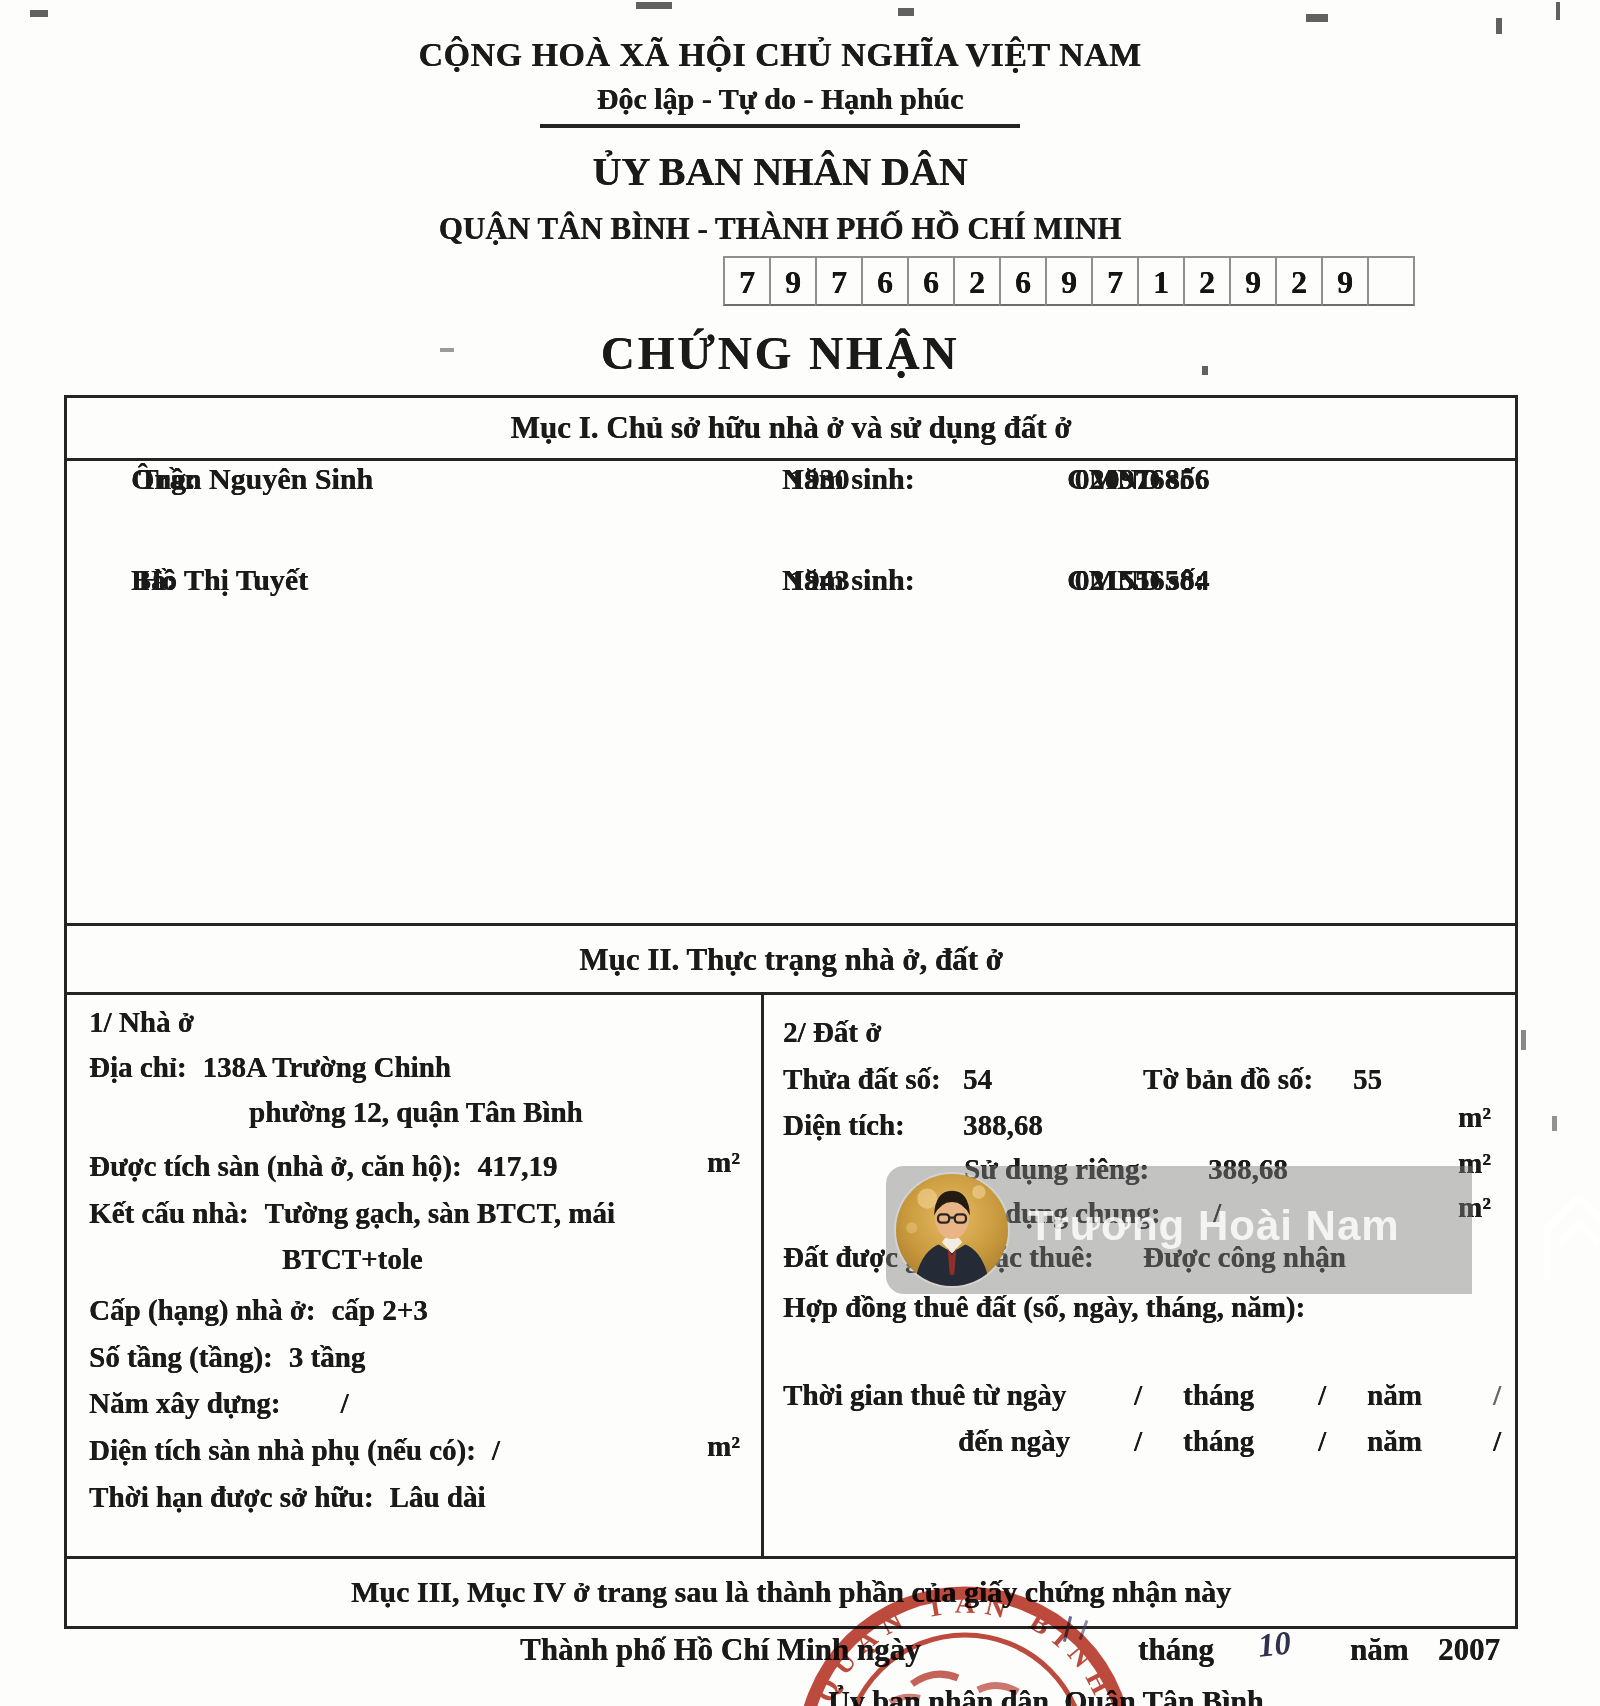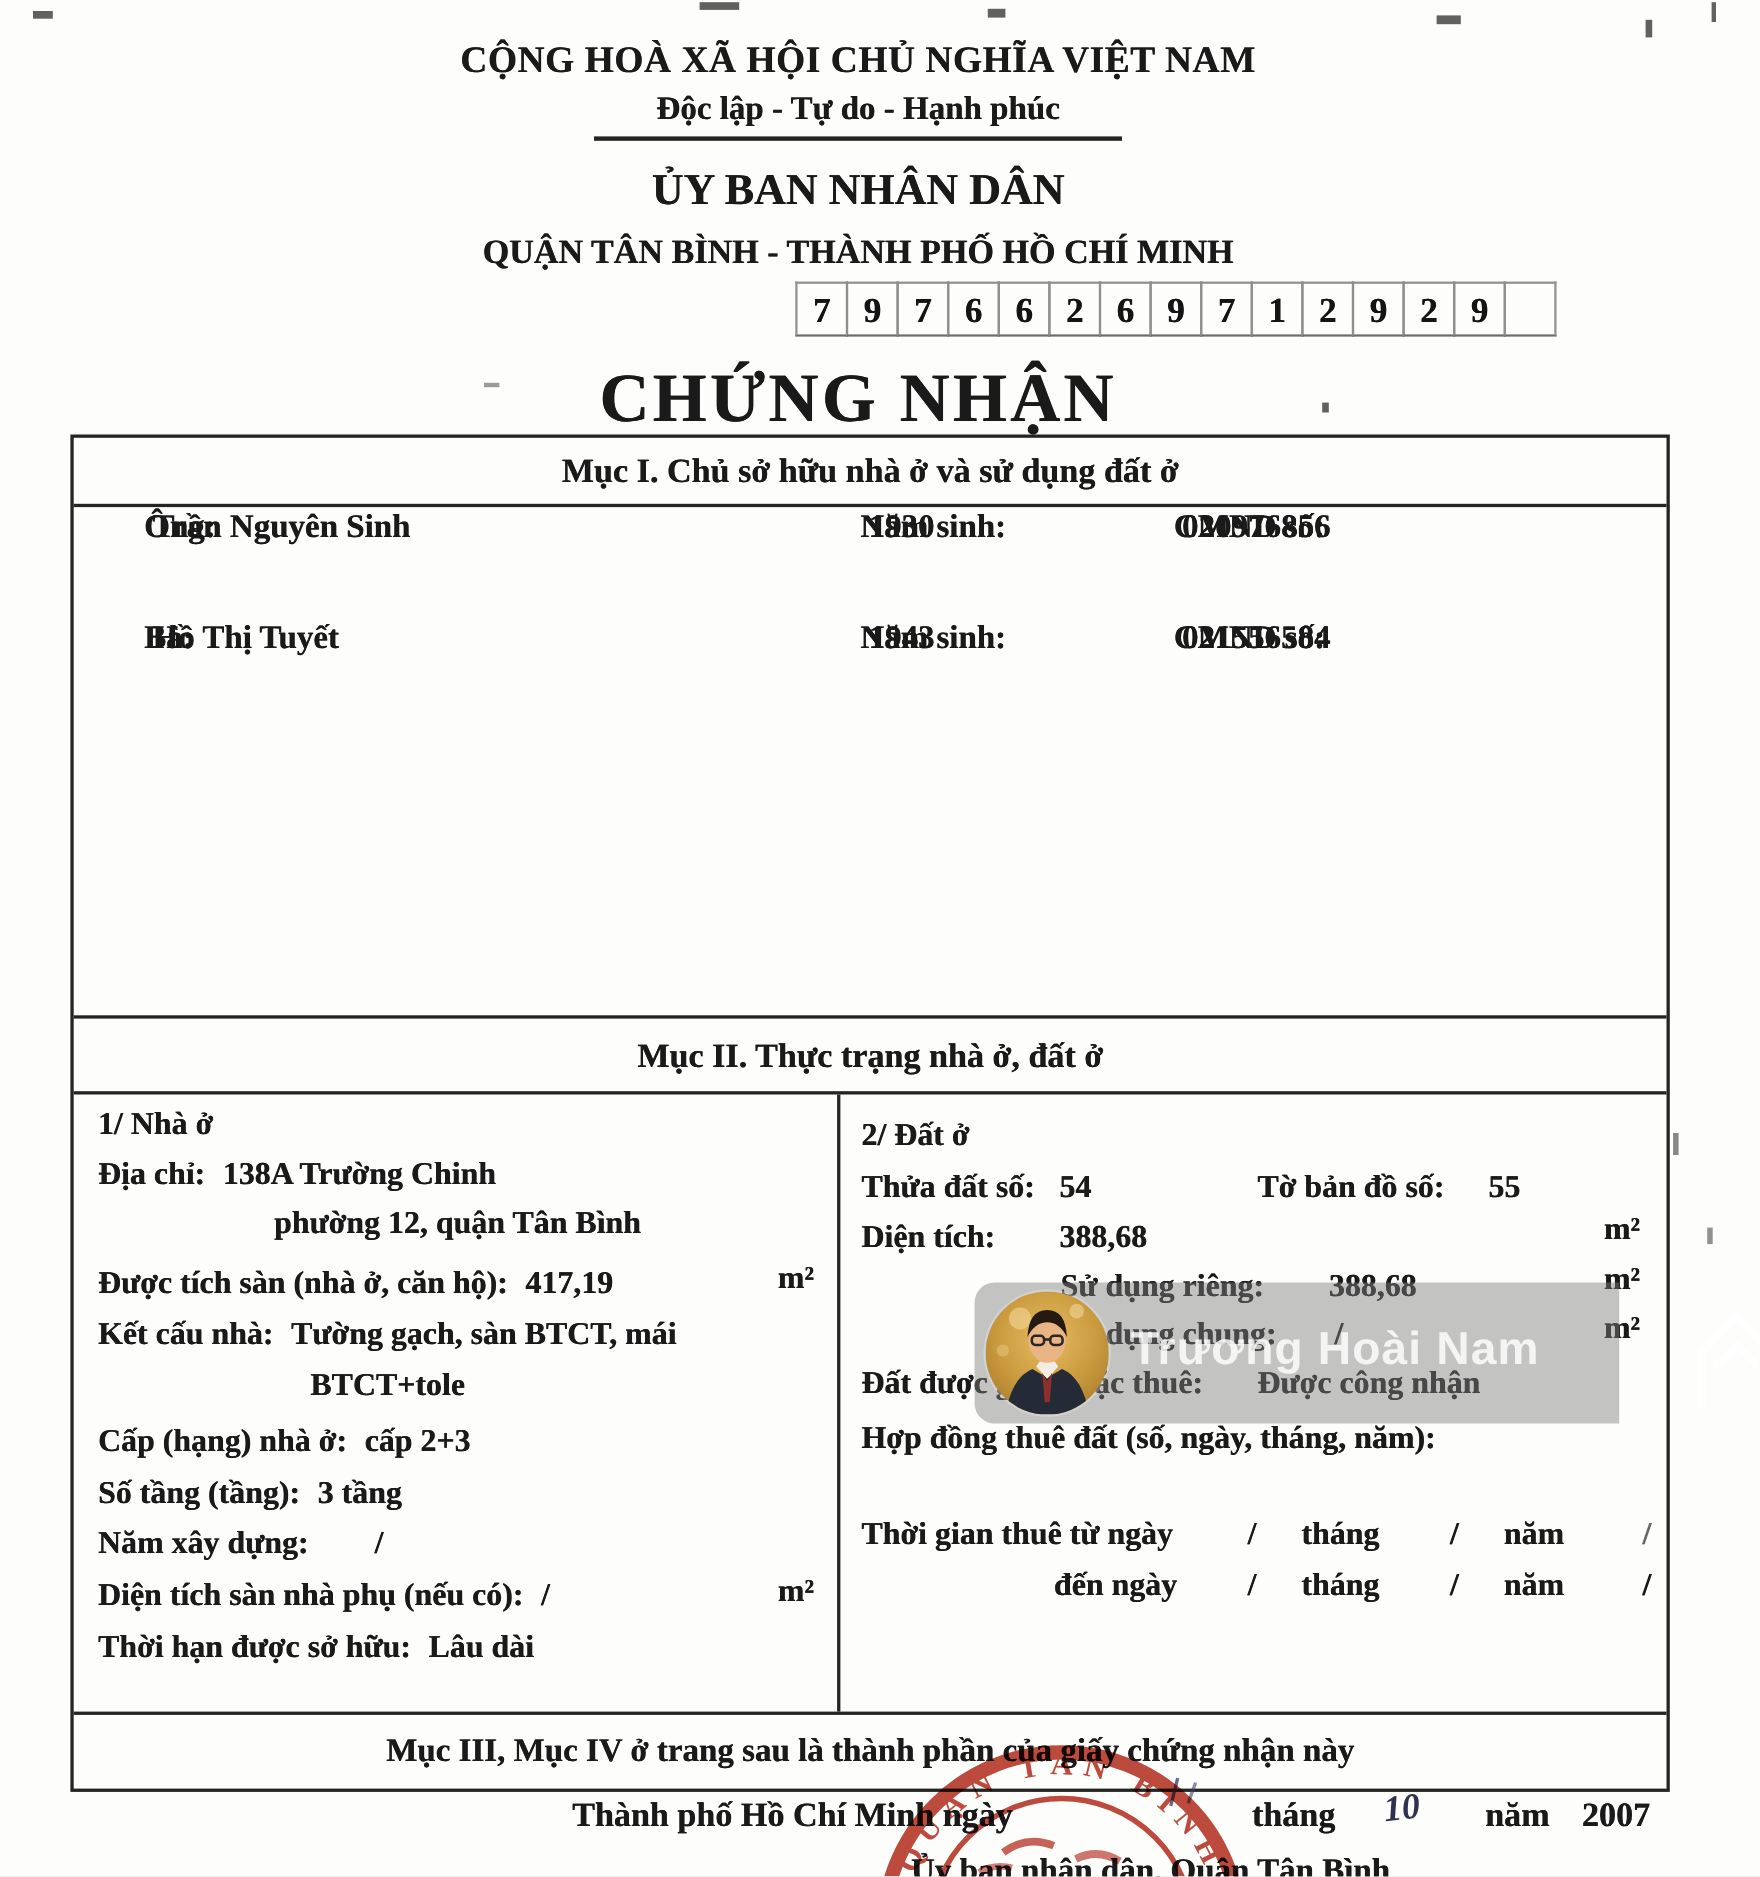--- a/index.html
+++ b/index.html
@@ -20,21 +20,21 @@
 
   
   .serial{left:723px;top:256px;display:flex;}
   .serial-cell{
     width:48px;height:50px;border:2px solid #8f8f8f;margin-left:-2px;
     font-size:32px;text-align:center;line-height:48px;color:#141414;
     border-bottom-color:#6d6d6d;box-sizing:border-box;
   }
   .serial-cell:first-child{margin-left:0;}
 
-  .doc-title{left:0;top:326px;width:1560px;text-align:center;font-size:63px;letter-spacing:3px;}
+  .doc-title{left:0;top:326px;width:1560px;text-align:center;font-size:47px;letter-spacing:3px;}
 
   
   .table{left:64px;top:395px;width:1448px;height:1228px;border:3px solid #242424;box-sizing:content-box;}
   .muc1-head{left:0;right:0;top:0;height:60px;border-bottom:3px solid #242424;
     text-align:center;font-size:31px;line-height:60px;}
   .owner-row{left:0;right:0;height:40px;font-size:30px;}
   .owner-row span{position:absolute;white-space:nowrap;}
   .muc2-head{left:0;right:0;top:525px;height:72px;border-top:3px solid #242424;border-bottom:3px solid #242424;
     text-align:center;font-size:31px;line-height:68px;box-sizing:border-box;}
   .col-divider{left:694px;top:597px;height:561px;width:3px;background:#242424;}

